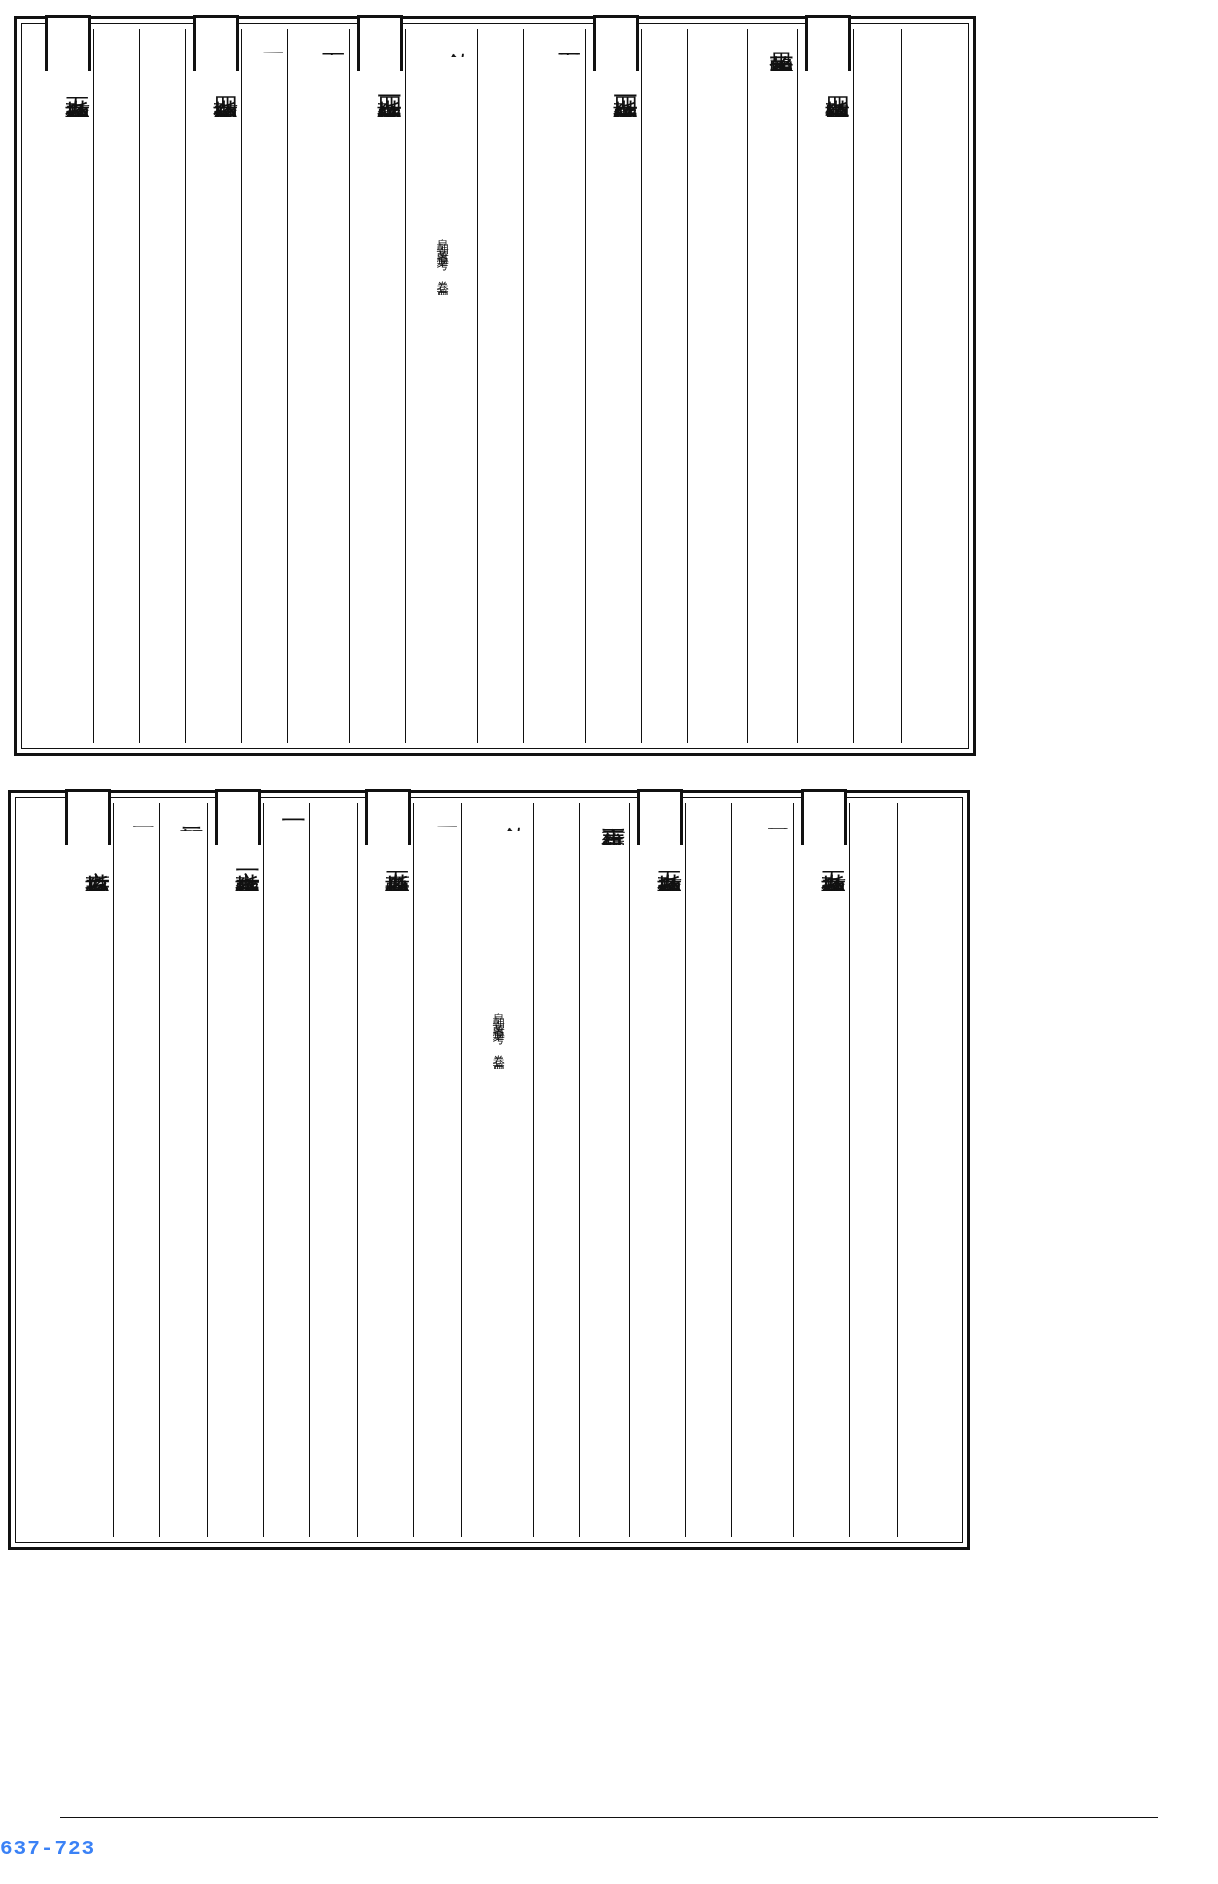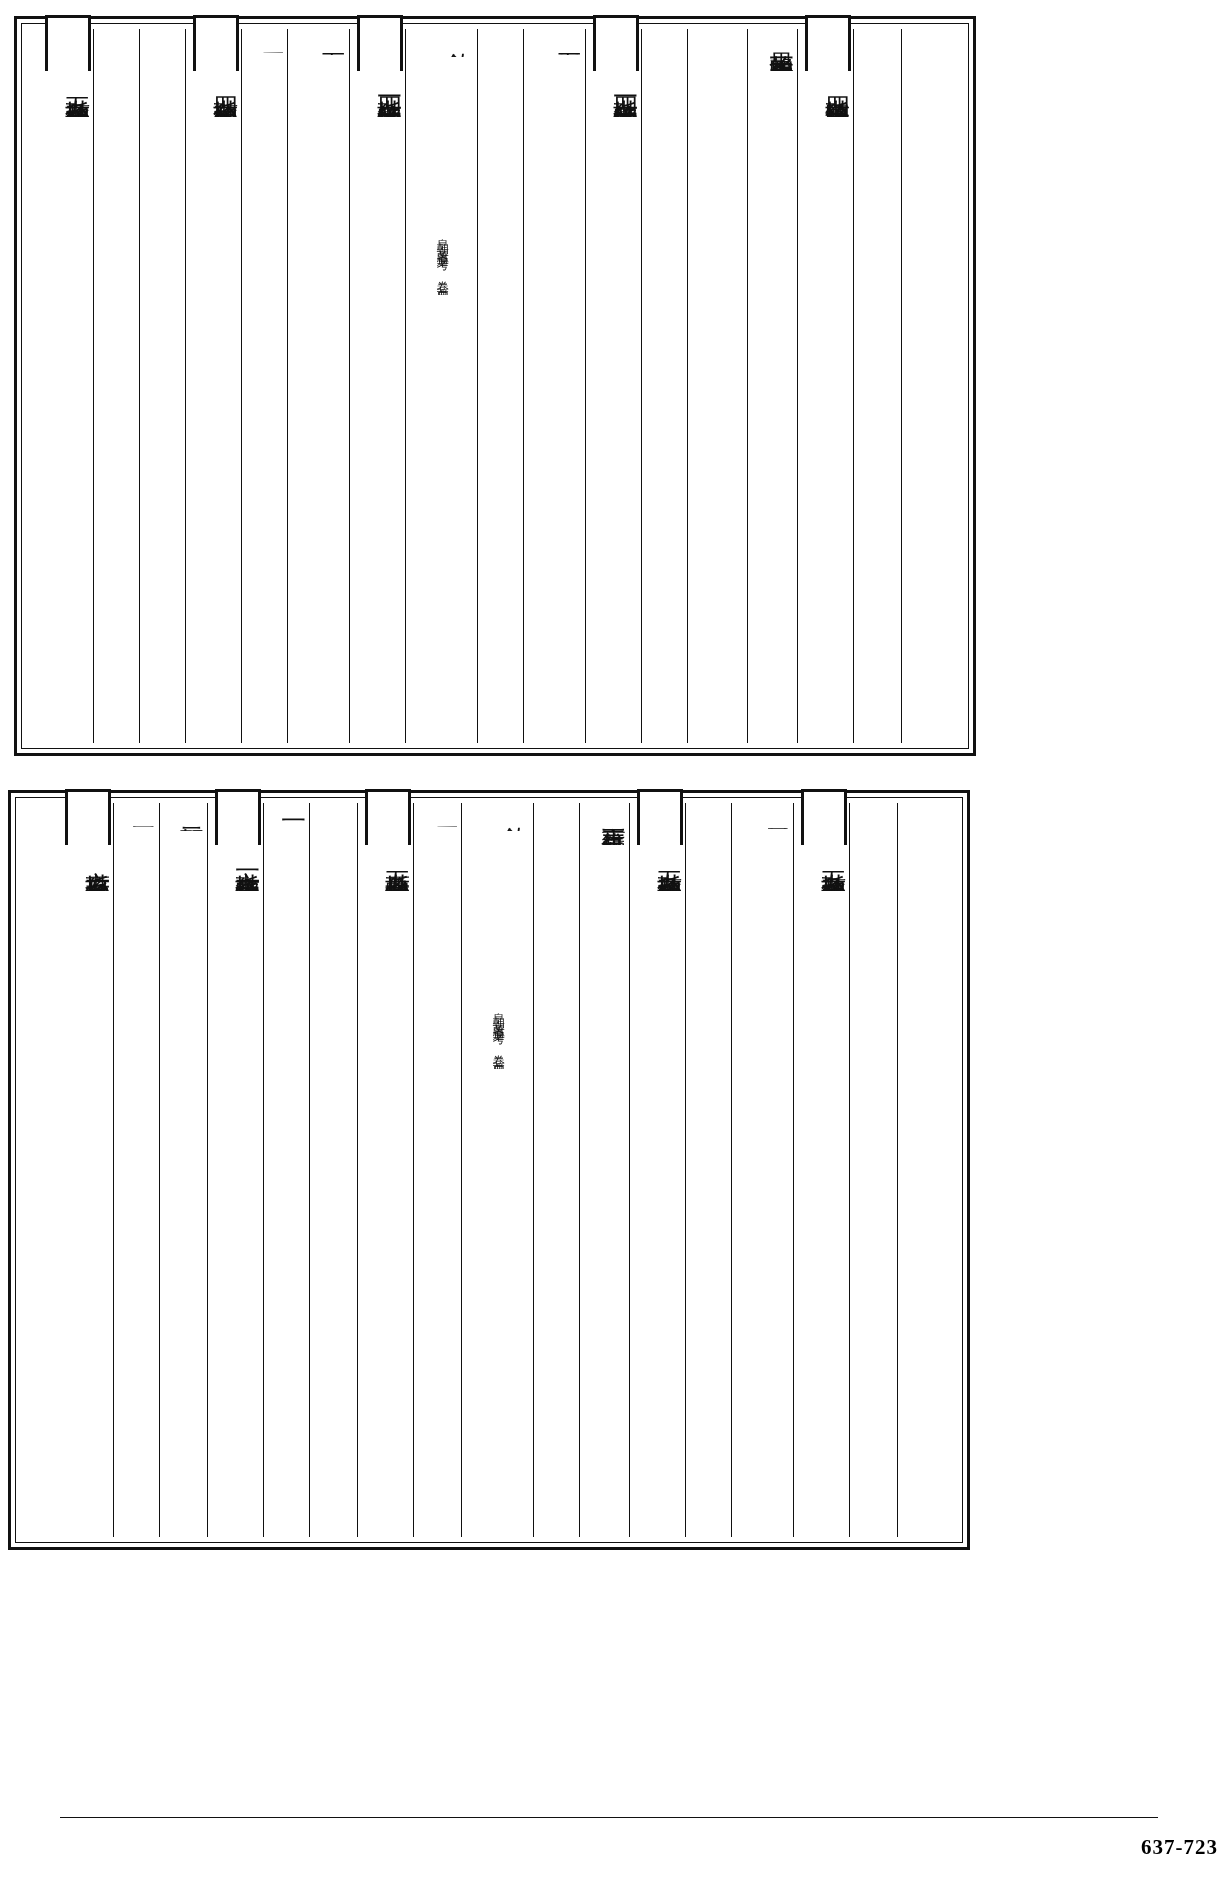--- a/index.html
+++ b/index.html
@@ -132,26 +132,26 @@
     bottom: 80px;
     right: 10px;
   }
   .pagenum .vtext { font-size: 16px; }
 
   .footer {
     position: absolute;
     left: 0;
     right: 0;
     bottom: 24px;
-    text-align: right;
-    font-family: Liberation Serif, serif;
+    text-align: left;
+    font-family: Liberation Mono, monospace;
     font-size: 21px;
     font-weight: bold;
     letter-spacing: 1px;
-    color: #000000;
+    color: #3b82f6;
   }
   .rule {
     position: absolute;
     left: 60px; right: 60px;
     bottom: 66px;
     height: 1px;
     background: #111;
   }
 </style>
 </head>

